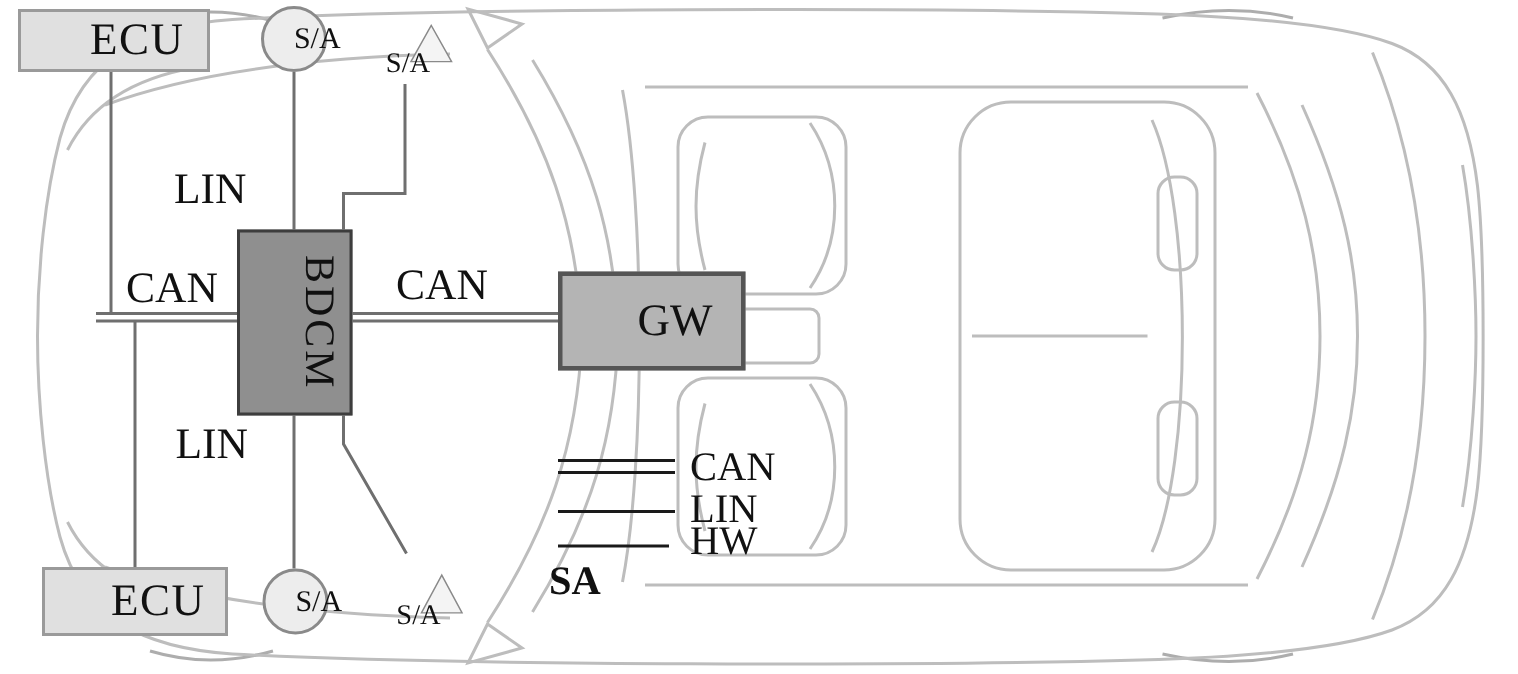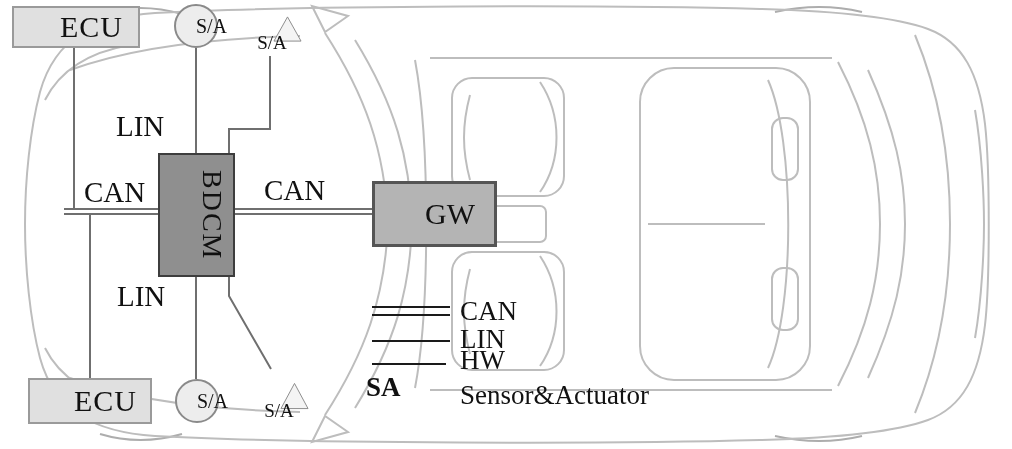--- a/index.html
+++ b/index.html
@@ -168,15 +168,14 @@
   <div class="legend-line double" style="left:372px; top:306px; width:78px;"></div>
   <div class="legend-label" style="left:460px; top:296px;">CAN</div>
 
   <div class="legend-line single" style="left:372px; top:340px; width:78px;"></div>
   <div class="legend-label" style="left:460px; top:324px;">LIN</div>
 
   <div class="legend-line single" style="left:372px; top:363px; width:74px;"></div>
   <div class="legend-label" style="left:460px; top:345px;">HW</div>
 
   <div class="legend-label" style="left:366px; top:372px;font-weight:bold;">SA</div>
-  <div class="legend-label" style="left:460px; top:380px;">Sensor&amp;Actuator</div>
 
 </div>
 
 </body></html>

